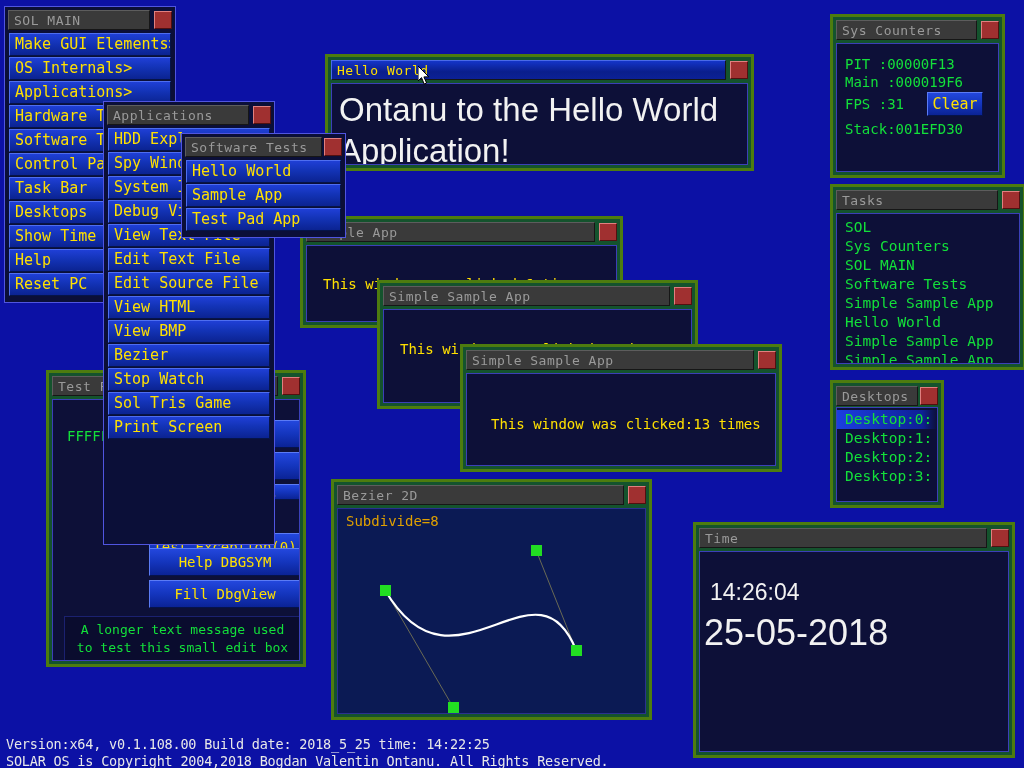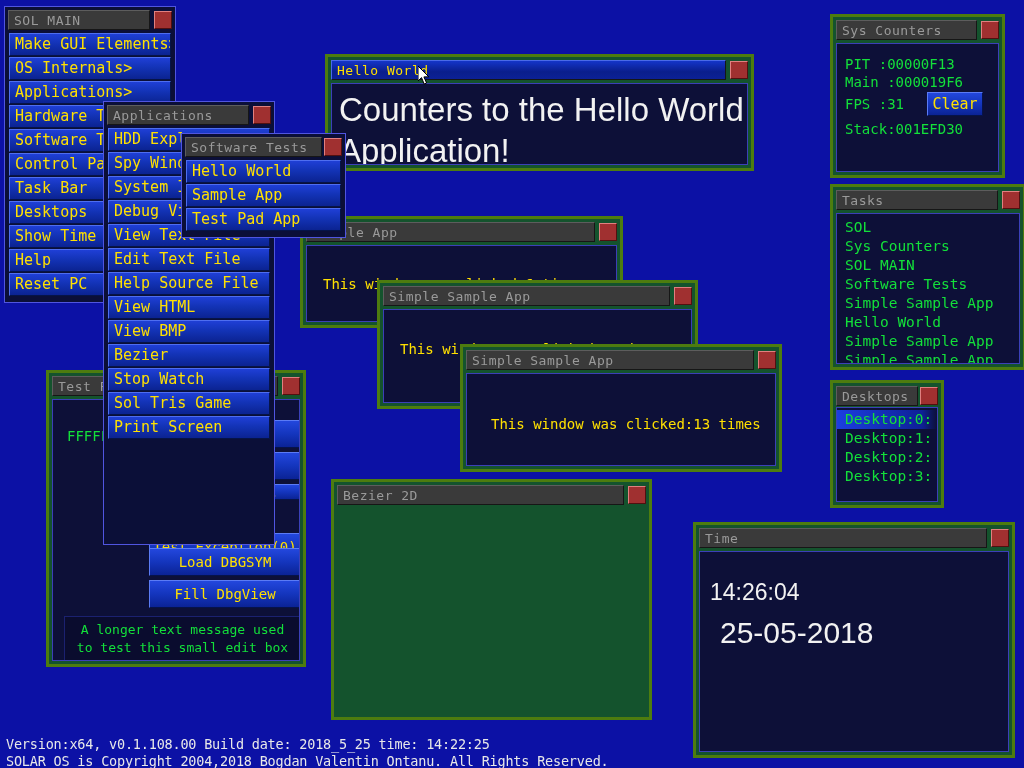--- a/index.html
+++ b/index.html
@@ -235,21 +235,21 @@
       <div class="menu-item">Reset PC</div>
     </div>
   </div>
 
   <div class="win" style="left:325px; top:54px; width:429px; height:117px;">
     <div class="titlebar">
       <div class="title-field blue">Hello World</div>
       <div class="closebtn"></div>
     </div>
     <div class="win-body" style="background:#0d1038;">
-      <div class="big-white" style="position:absolute;left:7px;top:5px;">Counters to the Hello World</div>
+      <div class="big-white" style="position:absolute;left:7px;top:5px;">Ontanu to the Hello World</div>
       <div class="big-white" style="position:absolute;left:7px;top:46px;">Application!</div>
     </div>
   </div>
 
   <div class="win" style="left:300px; top:216px; width:323px; height:112px;">
     <div class="titlebar">
       <div class="title-field" style="text-indent:-56px;">Simple Sample App</div>
       <div class="closebtn"></div>
     </div>
     <div class="win-body">
@@ -282,39 +282,39 @@
       <div class="title-field">Test Pad</div>
       <div class="closebtn"></div>
     </div>
     <div class="win-body">
       <div class="mono-green" style="position:absolute;left:14px;top:28px;">FFFFFFF</div>
 
       <div class="btn" style="position:absolute; left:96px; top:20px; width:152px; height:28px;"></div>
       <div class="btn" style="position:absolute; left:96px; top:52px; width:152px; height:28px;"></div>
       <div class="btn" style="position:absolute; left:96px; top:84px; width:152px; height:16px; line-height:26px;">Test Debuger</div>
       <div class="btn" style="position:absolute; left:96px; top:116px; width:152px; height:28px; line-height:26px;margin-top:17px;">Test Exception(0)</div>
-      <div class="btn" style="position:absolute; left:96px; top:148px; width:152px; height:28px; line-height:26px;">Load DBGSYM</div>
+      <div class="btn" style="position:absolute; left:96px; top:148px; width:152px; height:28px; line-height:26px;">Help DBGSYM</div>
       <div class="btn" style="position:absolute; left:96px; top:180px; width:152px; height:28px; line-height:26px;">Fill DbgView</div>
       <div class="editbox" style="position:absolute; left:11px; top:216px; width:237px; height:68px;">A longer text message used to test this small edit box for wraping and select</div>
     </div>
   </div>
 
   <div class="menu-win" style="left:103px; top:101px; width:172px; height:444px;">
     <div class="titlebar">
       <div class="title-field">Applications</div>
       <div class="closebtn"></div>
     </div>
     <div class="menu-items">
       <div class="menu-item">HDD Explorer</div>
       <div class="menu-item">Spy Windows</div>
       <div class="menu-item">System Info</div>
       <div class="menu-item">Debug View</div>
       <div class="menu-item">View Text File</div>
       <div class="menu-item">Edit Text File</div>
-      <div class="menu-item">Help Source File</div>
+      <div class="menu-item">Edit Source File</div>
       <div class="menu-item">View HTML</div>
       <div class="menu-item">View BMP</div>
       <div class="menu-item">Bezier</div>
       <div class="menu-item">Stop Watch</div>
       <div class="menu-item">Sol Tris Game</div>
       <div class="menu-item">Print Screen</div>
     </div>
   </div>
 
   <div class="menu-win" style="left:181px; top:133px; width:165px; height:105px;">
@@ -326,20 +326,32 @@
       <div class="menu-item">Hello World</div>
       <div class="menu-item">Sample App</div>
       <div class="menu-item">Test Pad App</div>
     </div>
   </div>
 
   <div class="win" style="left:331px; top:479px; width:321px; height:241px;">
     <div class="titlebar">
       <div class="title-field">Bezier 2D</div>
       <div class="closebtn"></div>
+    </div>
+    <div class="win-body" style="background:#0b1a54; border-color:#2a3090;">
+      <div style="position:absolute;left:8px;top:4px;color:#e0a000;font-family:'DejaVu Sans Mono',monospace;font-size:14px;">Subdivide=8</div>
+      <svg width="313" height="210" viewBox="0 0 313 210" style="position:absolute; left:0; top:0;">
+        <line x1="47" y1="81" x2="115" y2="198" stroke="#6a6a55" stroke-width="1"></line>
+        <line x1="198" y1="41" x2="238" y2="141" stroke="#6a6a55" stroke-width="1"></line>
+        <path d="M47,81 C115,198 198,41 238,141" stroke="#ffffff" stroke-width="2.2" fill="none" stroke-linecap="round"></path>
+        <rect x="42" y="76" width="11" height="11" fill="#22dd22"></rect>
+        <rect x="110" y="193" width="11" height="11" fill="#22dd22"></rect>
+        <rect x="193" y="36" width="11" height="11" fill="#22dd22"></rect>
+        <rect x="233" y="136" width="11" height="11" fill="#22dd22"></rect>
+      </svg>
     </div>
   </div>
 
   <div class="win" style="left:830px; top:14px; width:175px; height:164px;">
     <div class="titlebar">
       <div class="title-field">Sys Counters</div>
       <div class="closebtn"></div>
     </div>
     <div class="win-body">
       <div class="mono-green" style="position:absolute;left:8px;top:12px;">PIT  :00000F13</div>
@@ -392,21 +404,21 @@
     </div>
   </div>
 
   <div class="win" style="left:693px; top:522px; width:322px; height:236px;">
     <div class="titlebar">
       <div class="title-field">Time</div>
       <div class="closebtn"></div>
     </div>
     <div class="win-body">
       <div class="big-white" style="position:absolute;left:10px;top:20px;font-size:23px;">14:26:04</div>
-      <div class="big-white" style="position:absolute;left:20px;top:60px;font-size:30px;">25-05-2018</div>
+      <div class="big-white" style="position:absolute;left:4px;top:60px;font-size:36px;">25-05-2018</div>
     </div>
   </div>
 
   <svg class="cursor" style="left:418px; top:66px;" viewBox="0 0 14 20">
     <polygon points="0,0 0,15 3.5,11.6 6.2,18 8.6,17 5.9,10.9 10.8,10.8" fill="#ffffff" stroke="#000000" stroke-width="1"></polygon>
   </svg>
 
   <div class="status" style="top:736px;">Version:x64, v0.1.108.00  Build date: 2018_5_25  time: 14:22:25</div>
   <div class="status" style="top:753px;">SOLAR_OS is Copyright 2004,2018 Bogdan Valentin Ontanu. All Rights Reserved.</div>
 

